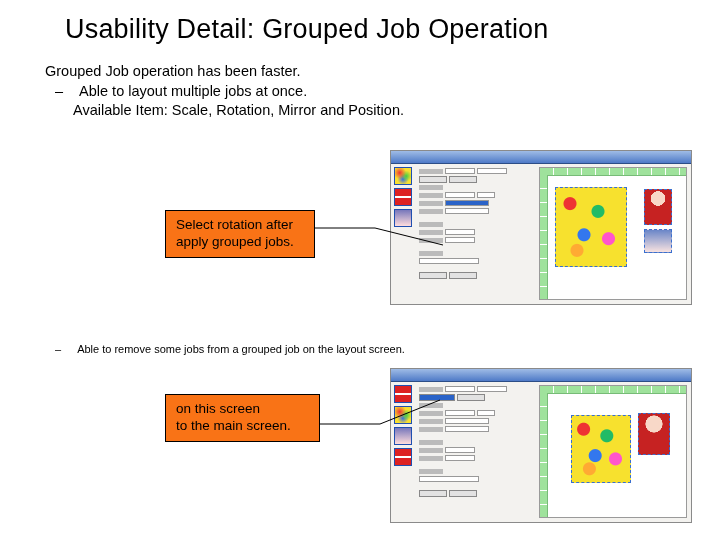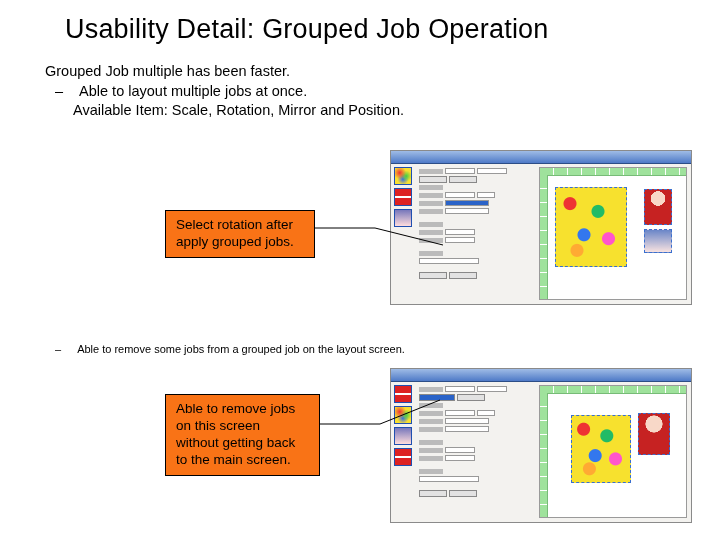--- a/index.html
+++ b/index.html
@@ -161,21 +161,21 @@
   .connector { position:absolute; stroke:#000; fill:none; stroke-width:1; }
 </style>
 </head>
 <body>
 
 <div class="slide">
 
   <div class="title">Usability Detail: Grouped Job Operation</div>
 
   <div class="body-text">
-    <div>Grouped Job multiple has been faster.</div>
+    <div>Grouped Job operation has been faster.</div>
     <div class="indent1 dash">&nbsp;&nbsp;<span>Able to layout multiple jobs at once.</span></div>
     <div class="indent1">Available Item: Scale, Rotation, Mirror and Position.</div>
   </div>
 
   <div id="callout1" class="callout">
     <div>Select rotation after</div>
     <div>apply grouped jobs.</div>
   </div>
 
   <div id="shot1" class="shot">
@@ -246,23 +246,21 @@
 
   <svg class="connector" style="left:315px; top:215px; width:130px; height:40px;" viewBox="0 0 130 40">
     <path d="M0,13 L60,13 L128,30"></path>
   </svg>
 
   <div class="mid-text">
     <div class="indent1 dash">&nbsp;&nbsp;<span>Able to remove some jobs from a grouped job on the layout screen.</span></div>
   </div>
 
   <div id="callout2" class="callout">
-    <div>Able to remove jobs</div>
     <div>on this screen</div>
-    <div>without getting back</div>
     <div>to the main screen.</div>
   </div>
 
   <div id="shot2" class="shot">
     <div class="titlebar"></div>
     <div class="thumbcol">
       <div class="thumb santa"></div>
       <div class="thumb balloons"></div>
       <div class="thumb photo"></div>
       <div class="thumb santa"></div>

